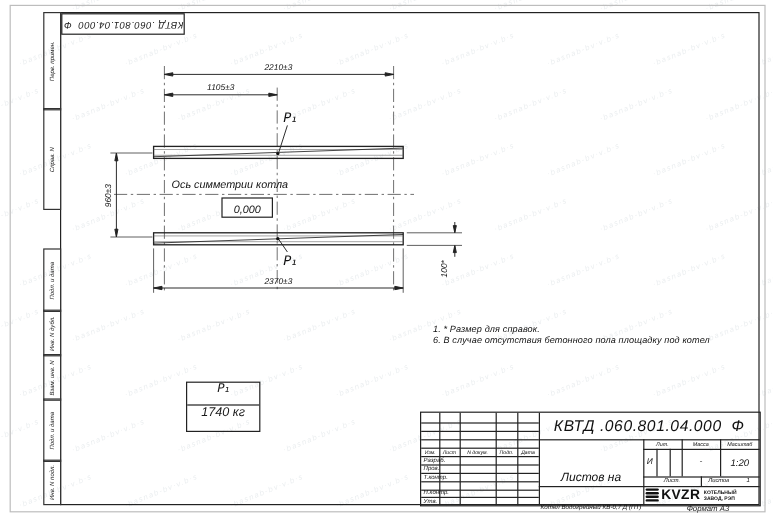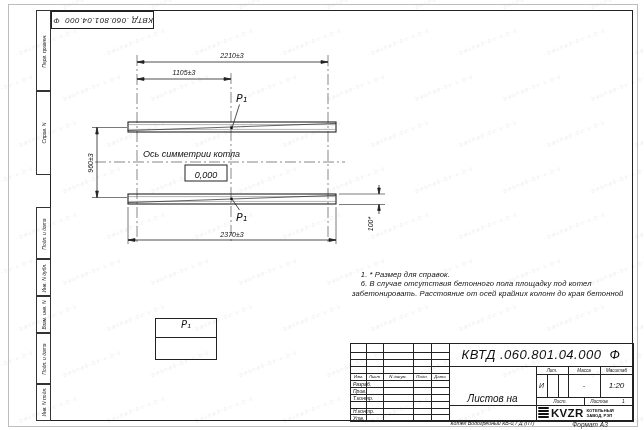--- a/index.html
+++ b/index.html
@@ -226,26 +226,26 @@
     <text class="dt" text-anchor="middle" x="92.5" y="163" transform="rotate(-90 92.5 163)">960±3</text>
     <text class="dt" text-anchor="middle" x="372.5" y="224" transform="rotate(-90 372.5 224)">100*</text>
     <text class="lbl" x="143" y="157">Ось симметрии котла</text>
     <text class="lbl" text-anchor="middle" x="206" y="177.5">0,000</text>
     <text class="p1t" x="236" y="102">P₁</text>
     <text class="p1t" x="236" y="221">P₁</text>
   </svg>
 
   <div class="mass">
     <div class="r1">P₁</div>
+    <div class="r2">1740 кг</div>
   </div>
 
   <div class="notes">
     <div>    1. * Размер для справок.</div>
     <div>    6. В случае отсутствия бетонного пола площадку под котел</div>
-    <div>забетонировать. Расстояние от осей крайних колонн до края бетонной</div>
   </div>
 
   <div class="tb">
 
     <div class="v" style="left:15px;top:0;height:77px;"></div>
     <div class="v" style="left:32px;top:0;height:77px;"></div>
     <div class="v" style="left:62px;top:0;height:77px;"></div>
     <div class="v" style="left:80px;top:0;height:77px;"></div>
     <div class="v" style="left:98px;top:0;height:77px;width:1.4px;"></div>
     <div class="h" style="left:0;top:8px;width:98px;"></div>

